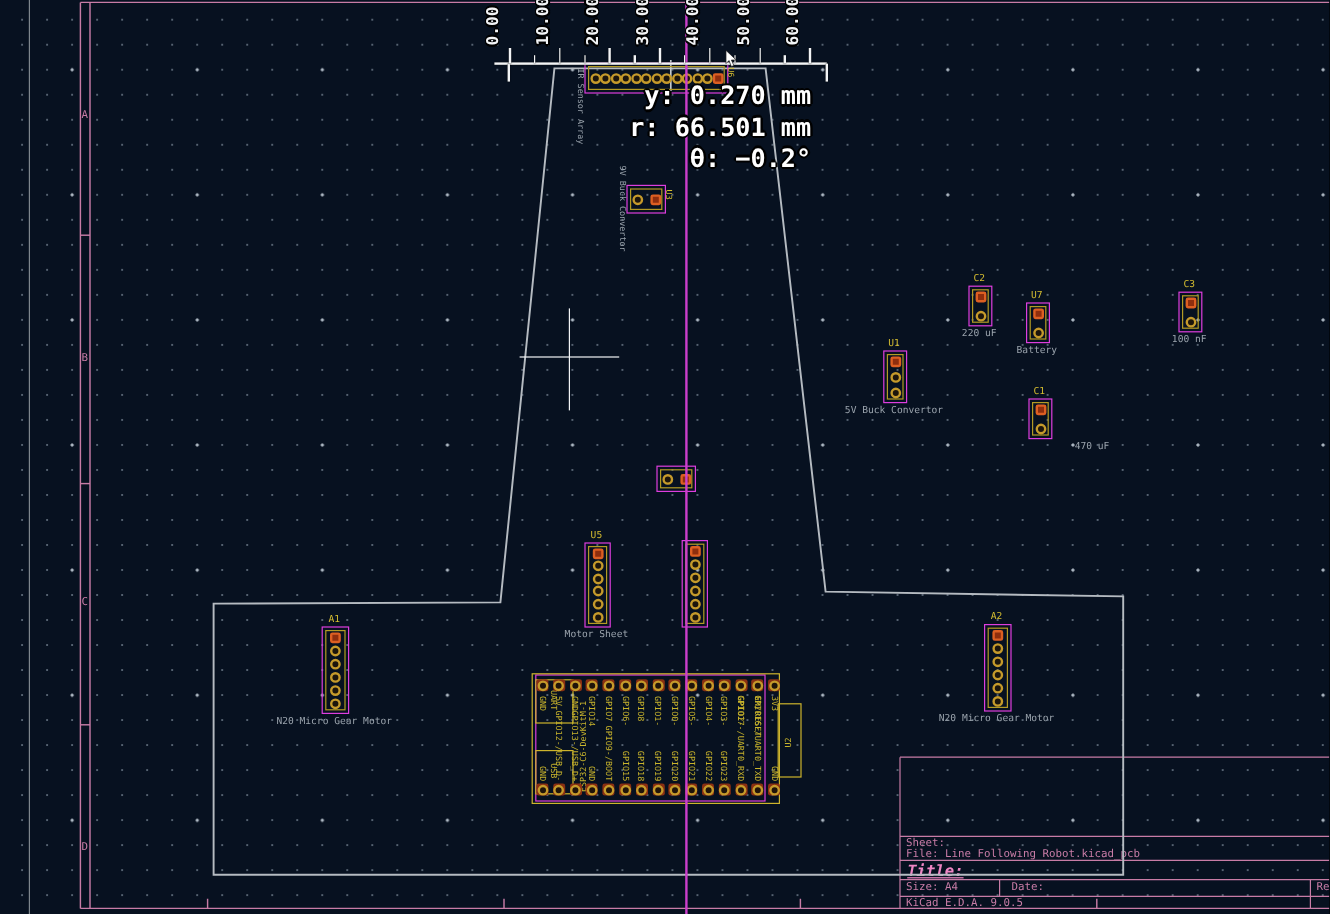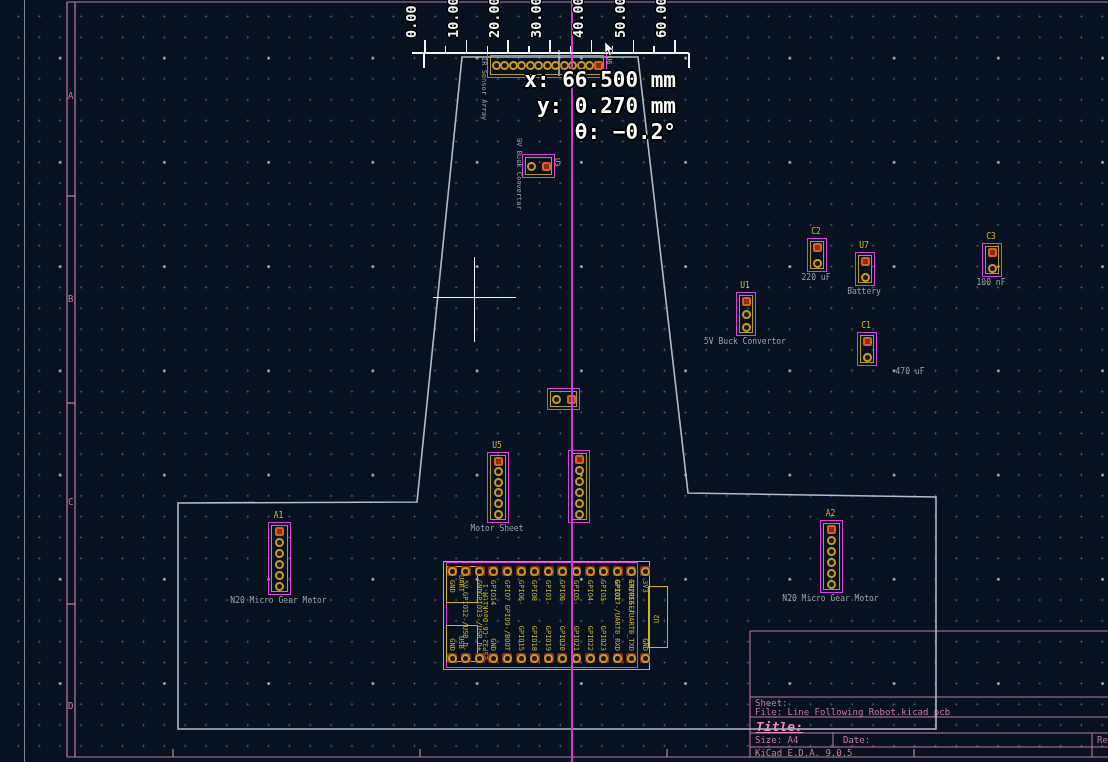--- a/index.html
+++ b/index.html
@@ -320,18 +320,18 @@
       <div class="rlabel" style="left: 626.5px; top: 23px; height: 15px;">50.00</div>
       <div class="rtick" style="left: 674.2px; top: 40px; width: 1.5px; height: 13px;"></div>
       <div class="rlabel" style="left: 668.2px; top: 23px; height: 15px;">60.00</div>
     </div>
 
   <svg class="abs" style="left:604px;top:42px;" width="12" height="15">
     <polygon points="1,0 1,11 3.5,8.5 5.5,13.5 7.5,12.5 5.5,8 9.5,8" fill="#fff" stroke="#222" stroke-width="0.6"></polygon>
   </svg>
 
   <div id="coord">
-    <div>x: 66.500 mm</div>
     <div>y: 0.270 mm</div>
+    <div>r: 66.501 mm</div>
     <div>θ: −0.2°</div>
   </div>
 
 </div>
 
 </body></html>

